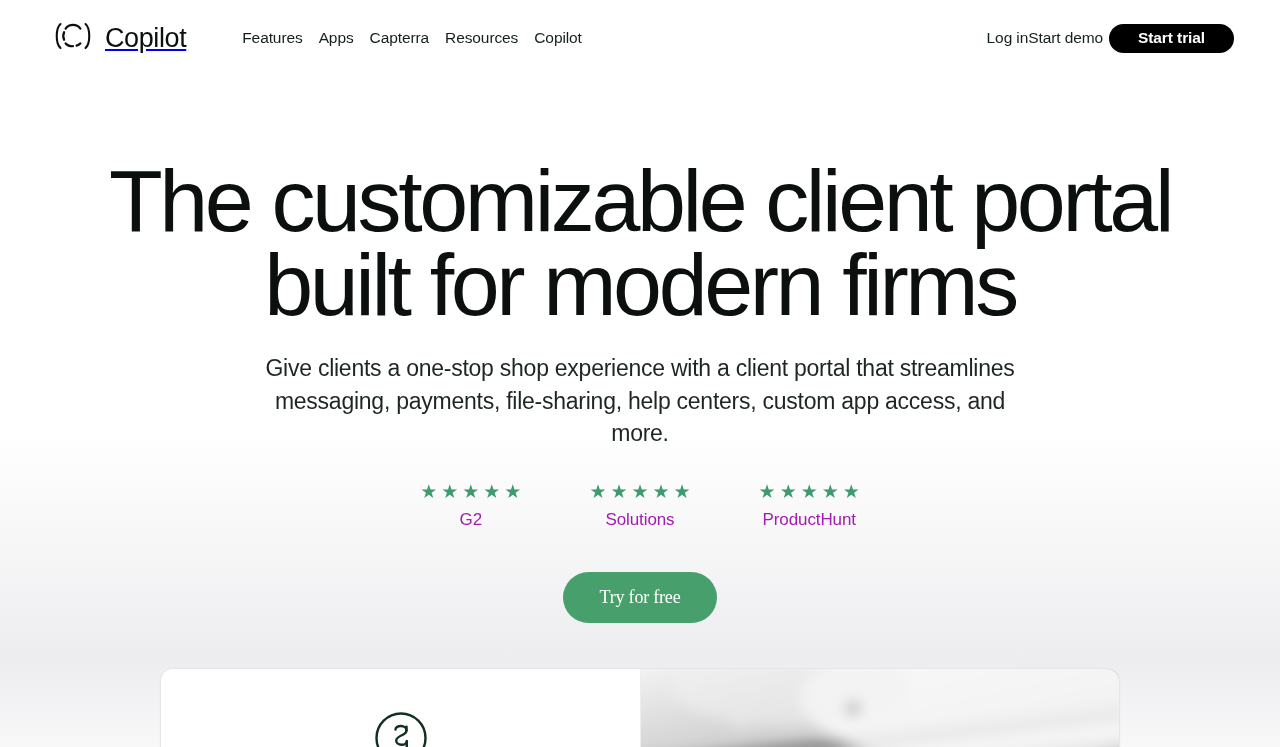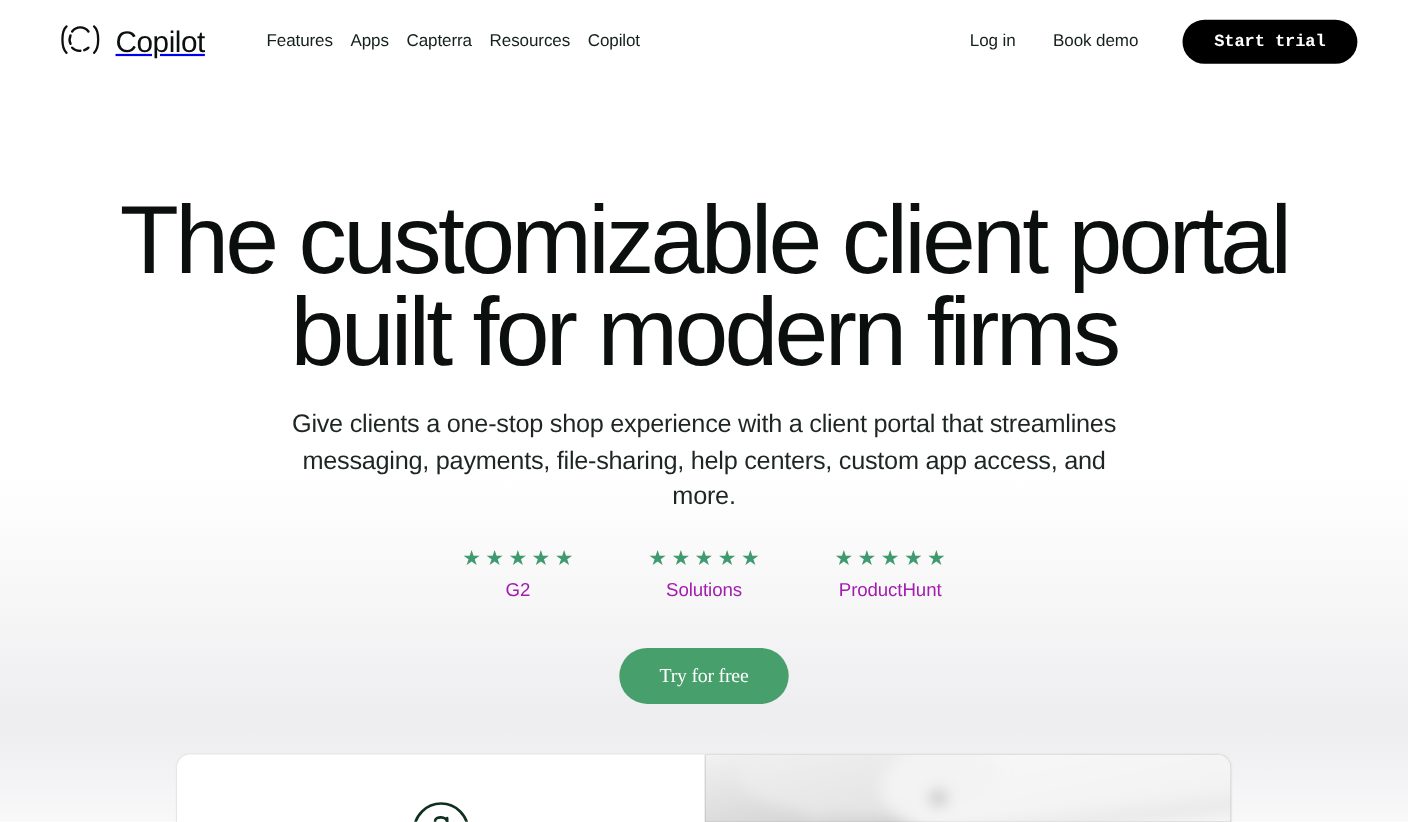--- a/index.html
+++ b/index.html
@@ -68,60 +68,59 @@
     text-decoration: none;
     letter-spacing: -0.1px;
     cursor: pointer;
     white-space: nowrap;
   }
 
   .header-right {
     margin-left: auto;
     display: flex;
     align-items: center;
-    gap: 34px;
   }
   .header-link {
     font-size: 15.5px;
     color: #15201b;
     text-decoration: none;
     letter-spacing: -0.1px;
     cursor: pointer;
     white-space: nowrap;
   }
   .btn-start-trial {
     background: #000000;
     color: #ffffff;
     border: none;
     border-radius: 999px;
-    height: 40px;
+    height: 29px;
     padding: 0 29px;
     font-size: 15.5px;
     font-weight: 600;
     letter-spacing: -0.1px;
-    font-family: Liberation Mono, monospace;
+    font-family: Liberation Sans, sans-serif;
     cursor: pointer;
     white-space: nowrap;
     margin-left: 6px;
   }
 
   
   .hero {
     text-align: center;
     padding-top: 83px;
   }
 
   .hero-title {
     font-size: 88px;
     line-height: 0.96;
     font-weight: 400;
     letter-spacing: -3.4px;
     color: #0b0f0d;
     max-width: 1120px;
-    margin: 17px auto;
+    margin: 0 auto;
   }
 
   .hero-sub {
     margin: 24px auto 0;
     max-width: 790px;
     font-size: 23px;
     line-height: 1.42;
     color: #1d2623;
     letter-spacing: -0.25px;
     font-weight: 400;
@@ -225,21 +224,21 @@
     <nav class="main-nav">
       <a class="nav-link" href="#">Features</a>
       <a class="nav-link" href="#">Apps</a>
       <a class="nav-link" href="#">Capterra</a>
       <a class="nav-link" href="#">Resources</a>
       <a class="nav-link" href="#">Copilot</a>
     </nav>
 
     <div class="header-right">
       <a class="header-link" href="#">Log in</a>
-      <a class="header-link" href="#">Book demo</a>
+      <a class="header-link" href="#">Start demo</a>
       <button class="btn-start-trial">Start trial</button>
     </div>
 
   </header>
 
   <main class="hero">
 
     <h1 class="hero-title">
       <span>The customizable client portal</span><br>
       <span>built for modern firms</span>

